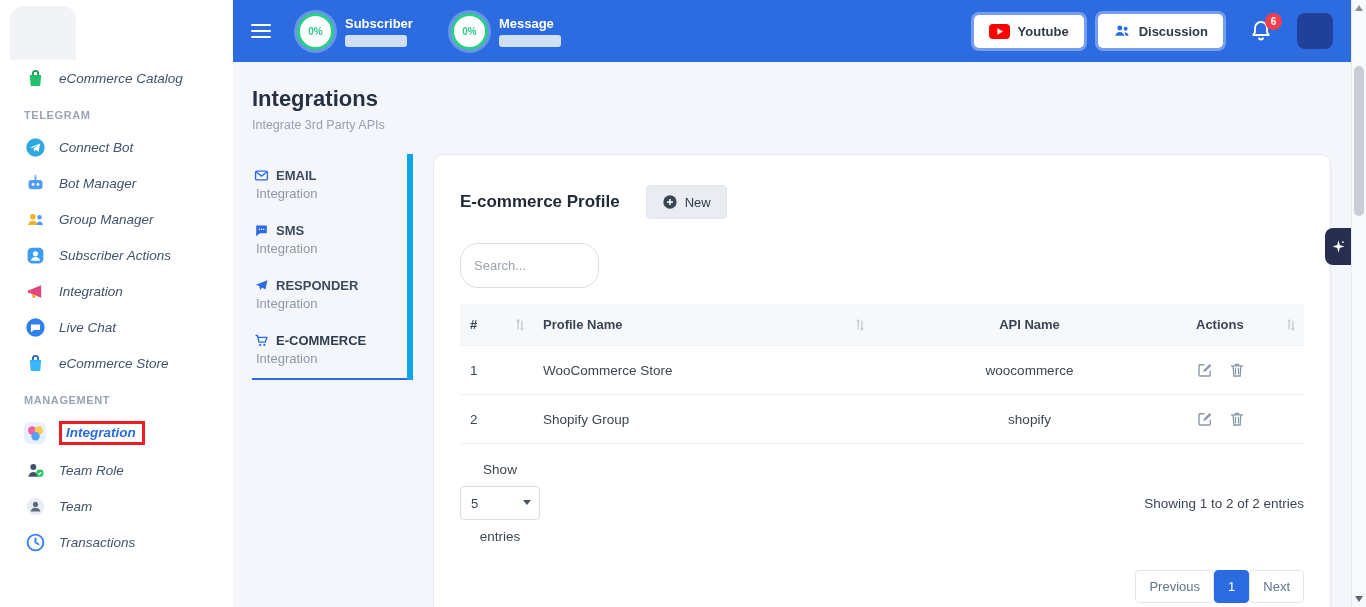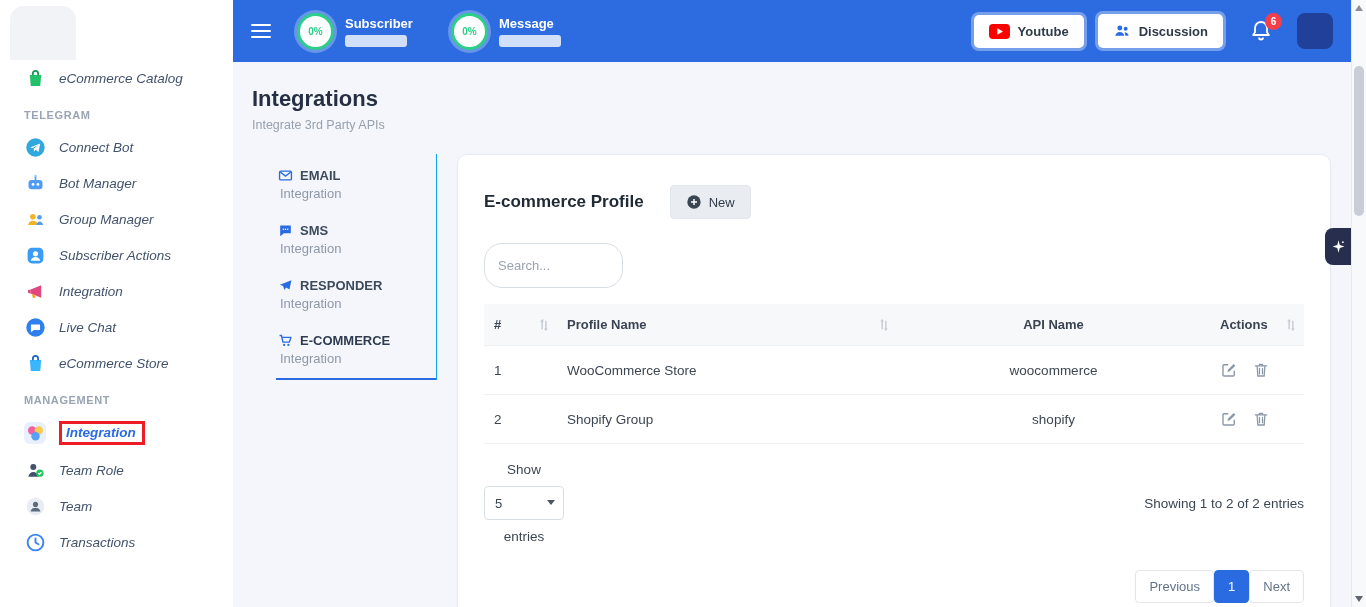--- a/index.html
+++ b/index.html
@@ -42,21 +42,21 @@
   .badge { position:absolute; top:-6px; right:-9px; background:#f43f4b; color:#fff; font-size:10px; font-weight:bold;
            width:17px; height:17px; border-radius:50%; display:flex; align-items:center; justify-content:center; }
   .avatar { width:36px; height:36px; border-radius:8px; background:#20409a; cursor:pointer; }
 
   
   .main { position:absolute; left:233px; top:62px; right:15px; bottom:0; background:#f4f6fb; padding:24px 20px 0 19px; overflow:hidden; }
   .page-title { font-size:22px; font-weight:bold; color:#273043; }
   .page-subtitle { font-size:12.5px; color:#97a1af; margin-top:6px; }
   .content { display:flex; align-items:flex-start; margin-top:22px; }
 
-  .subnav { width:161px; flex-shrink:0; border-right:1px solid #0ea5e9; padding-top:4px;margin-left:24px; }
+  .subnav { width:161px; flex-shrink:0; border-right:6px solid #0ea5e9; padding-top:4px; }
   .subnav-item { padding:10px 10px 12px 2px; cursor:pointer; }
   .subnav-title { display:flex; align-items:center; gap:7px; font-size:13px; font-weight:bold; color:#3d4a5c; }
   .subnav-title svg { width:15px; height:15px; color:#2b6be2; flex-shrink:0; }
   .subnav-sub { font-size:13px; color:#8e98a7; margin-top:3px; padding-left:2px; }
   .subnav-item.active { border-bottom:2px solid #2b6be2; }
   .subnav-item.active .subnav-title { color:#2f3c4f; }
 
   .card { flex:1; margin-left:20px; background:#fff; border:1px solid #e7ebf1; border-radius:10px;
           padding:30px 26px 24px; min-height:446px; box-shadow:0 1px 2px rgba(16,24,40,.03); }
   .card-head { display:flex; align-items:center; gap:26px; }

